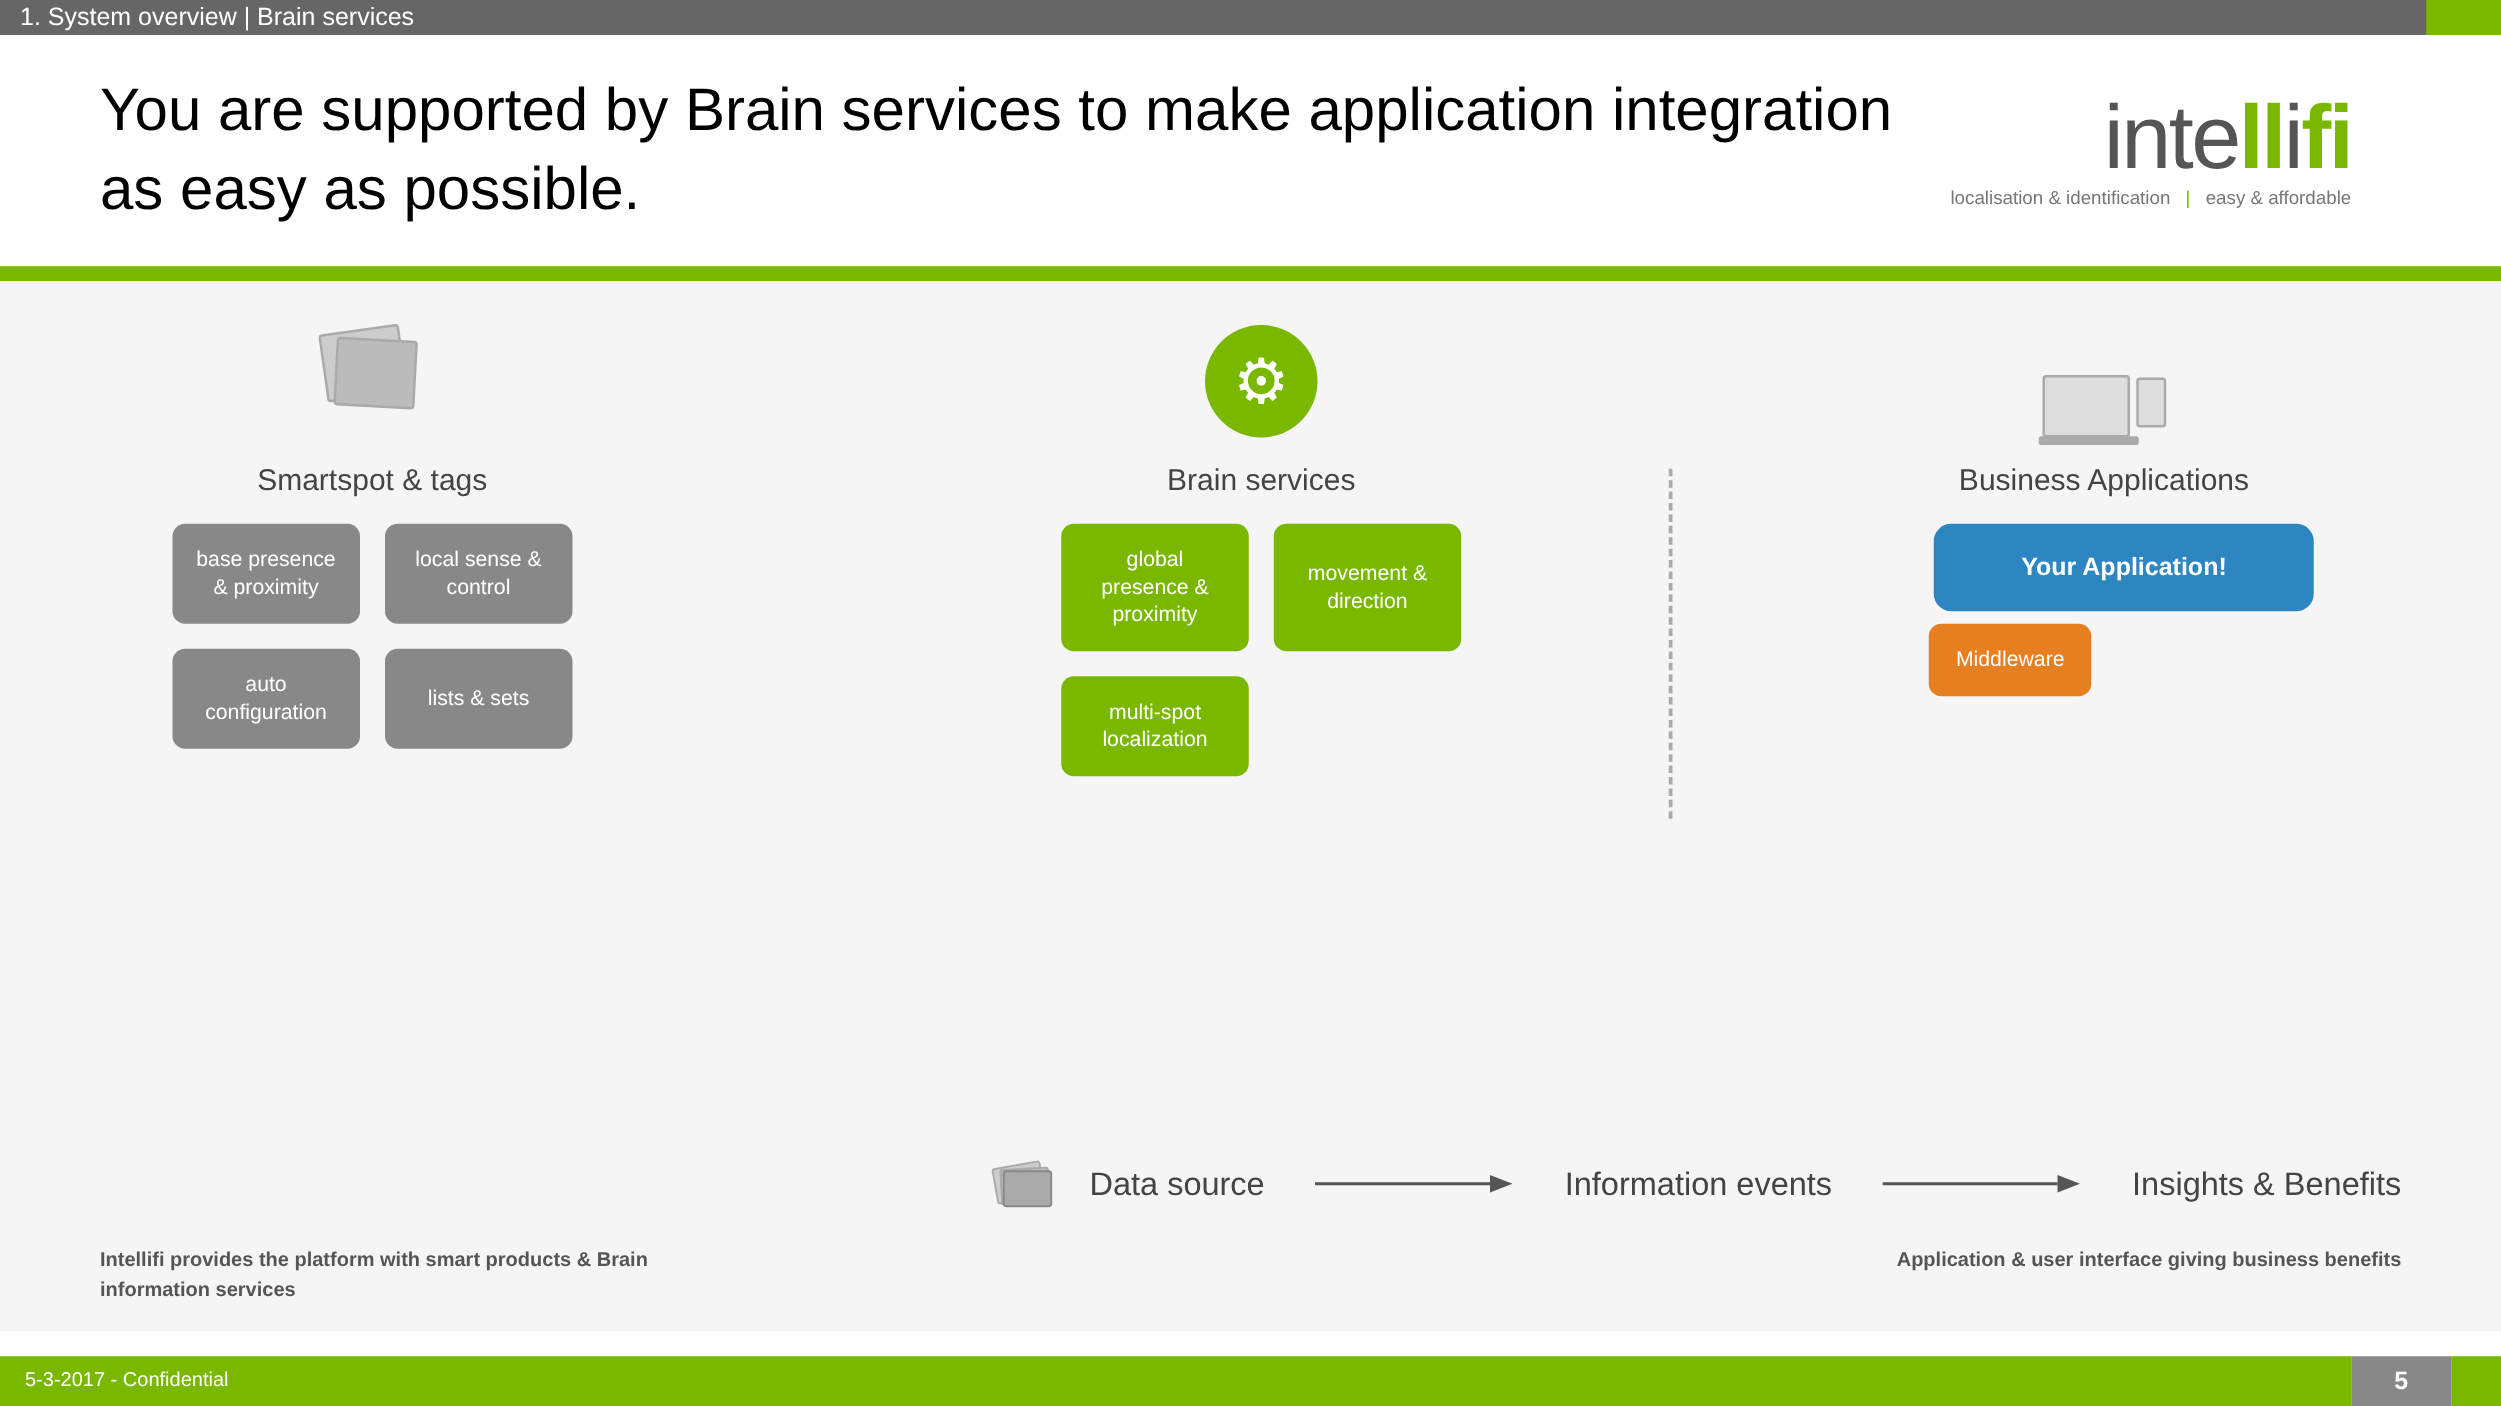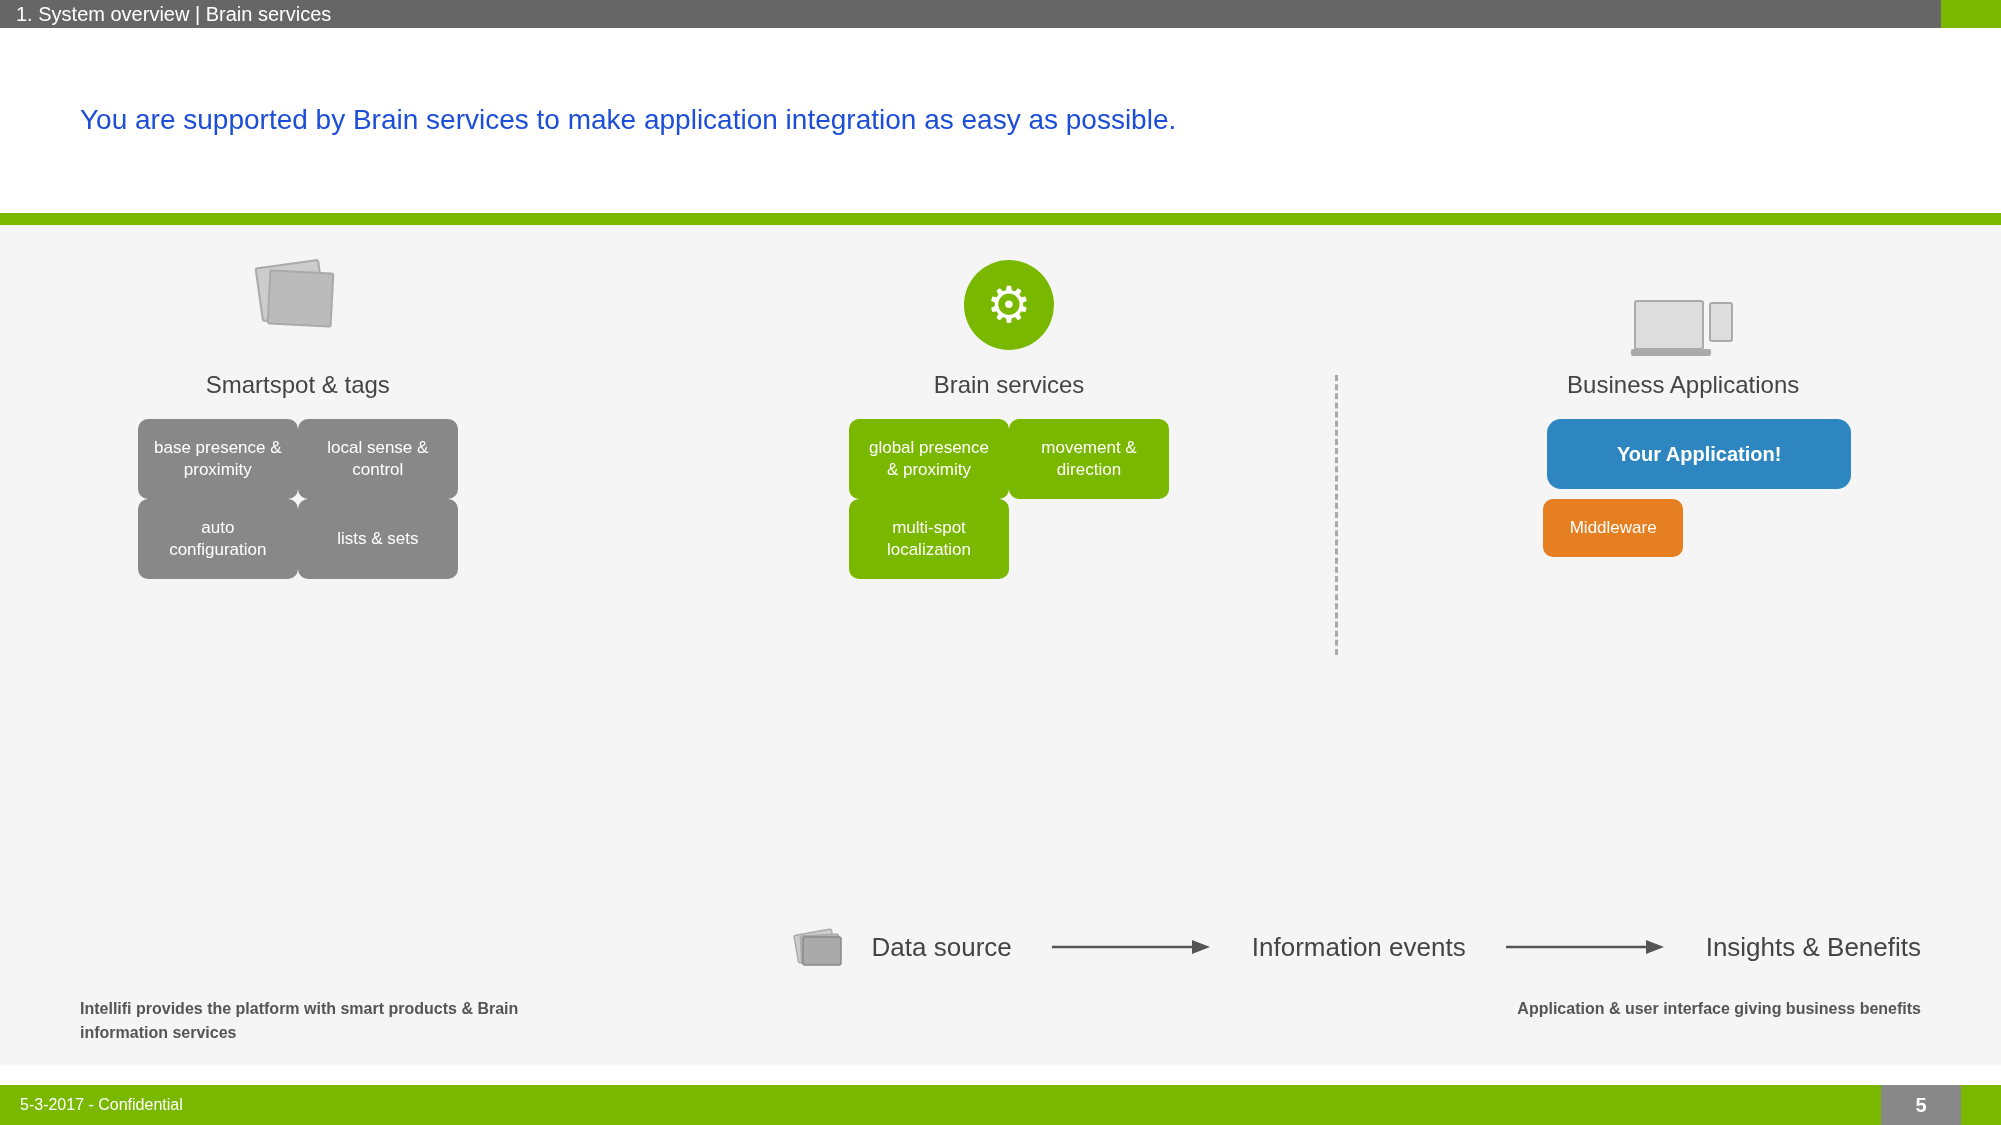--- a/index.html
+++ b/index.html
@@ -40,22 +40,22 @@
       top: 28px; left: 0;
       width: 100%;
       height: 185px;
       background: #ffffff;
       display: flex;
       align-items: center;
       padding: 0 80px;
     }
     #header-title {
       flex: 1;
-      font-size: 28px;
-      color: #1d4ed8;
+      font-size: 48px;
+      color: #000000;
       font-weight: 300;
       line-height: 1.3;
     }
     #logo-area {
       display: flex;
       flex-direction: column;
       align-items: flex-end;
       margin-right: 40px;
     }
     #logo-text {
@@ -124,21 +124,21 @@
       font-size: 24px;
       color: #444444;
       margin-bottom: 20px;
       text-align: center;
       font-weight: 400;
     }
 
     .btn-grid {
       display: grid;
       grid-template-columns: 1fr 1fr;
-      gap: 0;
+      gap: 20px;
       width: 320px;
     }
 
     .btn {
       border-radius: 10px;
       padding: 18px 16px;
       text-align: center;
       font-size: 17px;
       line-height: 1.3;
       color: #ffffff;
@@ -282,20 +282,30 @@
 </head>
 <body>
 
 <div id="top-bar">
   <span id="top-bar-text">1. System overview | Brain services</span>
   <div id="top-bar-accent"></div>
 </div>
 
 <div id="header">
   <div id="header-title">You are supported by Brain services to make application integration as easy as possible.</div>
+  <div id="logo-area">
+    <div id="logo-text">
+      <span>inte</span><span class="logo-l">ll</span><span>i</span><span class="logo-i">fi</span>
+    </div>
+    <div id="logo-subtitle">
+      <span>localisation &amp; identification</span>
+      <span class="sep">|</span>
+      <span>easy &amp; affordable</span>
+    </div>
+  </div>
 </div>
 
 <div id="green-divider"></div>
 
 <div id="main">
   <div id="columns">
 
     <div class="column">
       <div class="column-icon">
         <div class="tags-stack">

